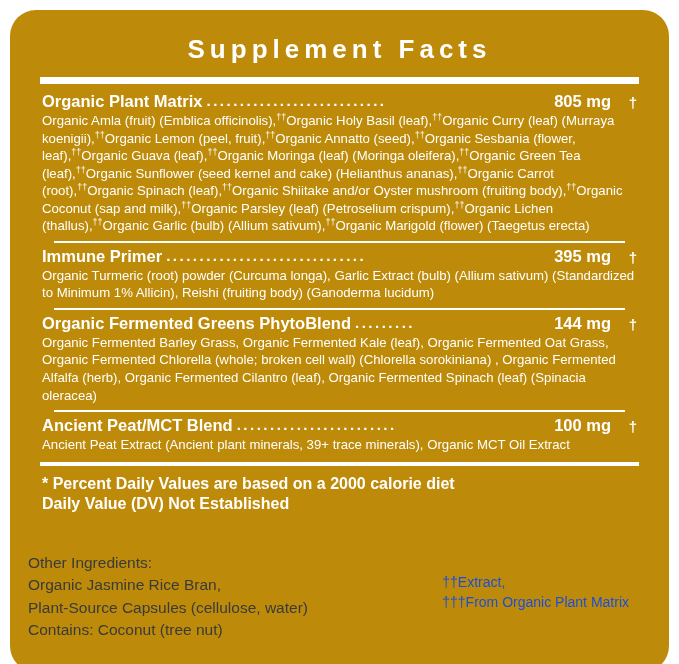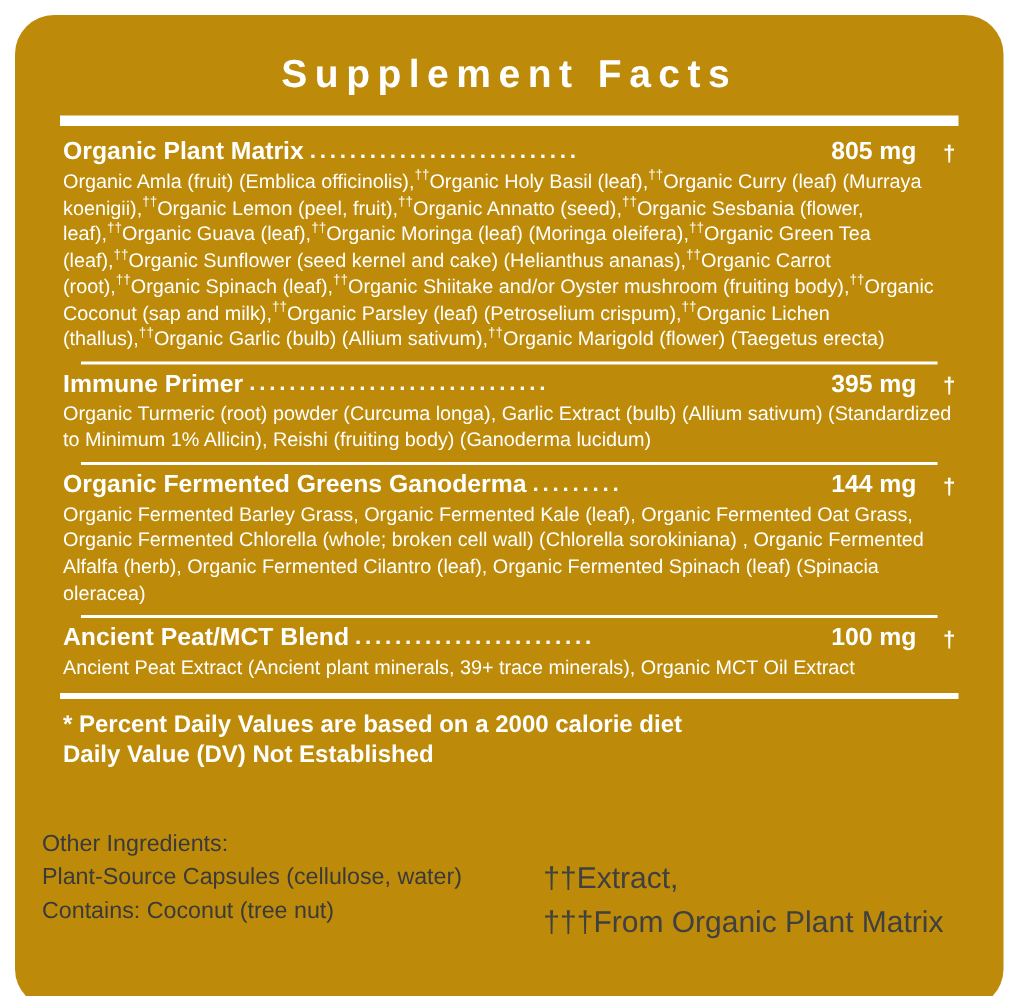--- a/index.html
+++ b/index.html
@@ -115,22 +115,22 @@
     box-sizing: border-box;
     display: flex;
     justify-content: space-between;
   }
   .below-left {
     color: #3a3a3a;
     font-size: 15.5px;
     line-height: 1.45;
   }
   .below-right {
-    color: #404040;
-    font-size: 20px;
+    color: #1d4ed8;
+    font-size: 14px;
     line-height: 1.45;
     padding-top: 20px;
     padding-right: 22px;
   }
 </style>
 </head>
 <body>
 
 <div class="page">
 
@@ -160,21 +160,21 @@
           <span class="amount">395 mg</span>
           <span class="dagger">†</span>
         </div>
         <div class="ingredients">Organic Turmeric (root) powder (Curcuma longa), Garlic Extract (bulb) (Allium sativum) (Standardized to Minimum 1% Allicin), Reishi (fruiting body) (Ganoderma lucidum)</div>
       </div>
 
       <div class="rule-thin"></div>
 
       <div>
         <div class="nutrient-row">
-          <span class="nutrient-name">Organic Fermented Greens Ganoderma</span>
+          <span class="nutrient-name">Organic Fermented Greens PhytoBlend</span>
           <span class="dots">.........</span>
           <span class="amount">144 mg</span>
           <span class="dagger">†</span>
         </div>
         <div class="ingredients">Organic Fermented Barley Grass, Organic Fermented Kale (leaf), Organic Fermented Oat Grass, Organic Fermented Chlorella (whole; broken cell wall) (Chlorella sorokiniana) , Organic Fermented Alfalfa (herb), Organic Fermented Cilantro (leaf), Organic Fermented Spinach (leaf) (Spinacia oleracea)</div>
       </div>
 
       <div class="rule-thin"></div>
 
       <div>
@@ -194,20 +194,21 @@
     <div class="footer-note">
       <div>* Percent Daily Values are based on a 2000 calorie diet</div>
       <div>Daily Value (DV) Not Established</div>
     </div>
 
   </div>
 
   <div class="below">
     <div class="below-left">
       <div>Other Ingredients:</div>
+      <div>Organic Jasmine Rice Bran,</div>
       <div>Plant-Source Capsules (cellulose, water)</div>
       <div>Contains: Coconut (tree nut)</div>
     </div>
     <div class="below-right">
       <div>††Extract,</div>
       <div>†††From Organic Plant Matrix</div>
     </div>
   </div>
 
 </div>

